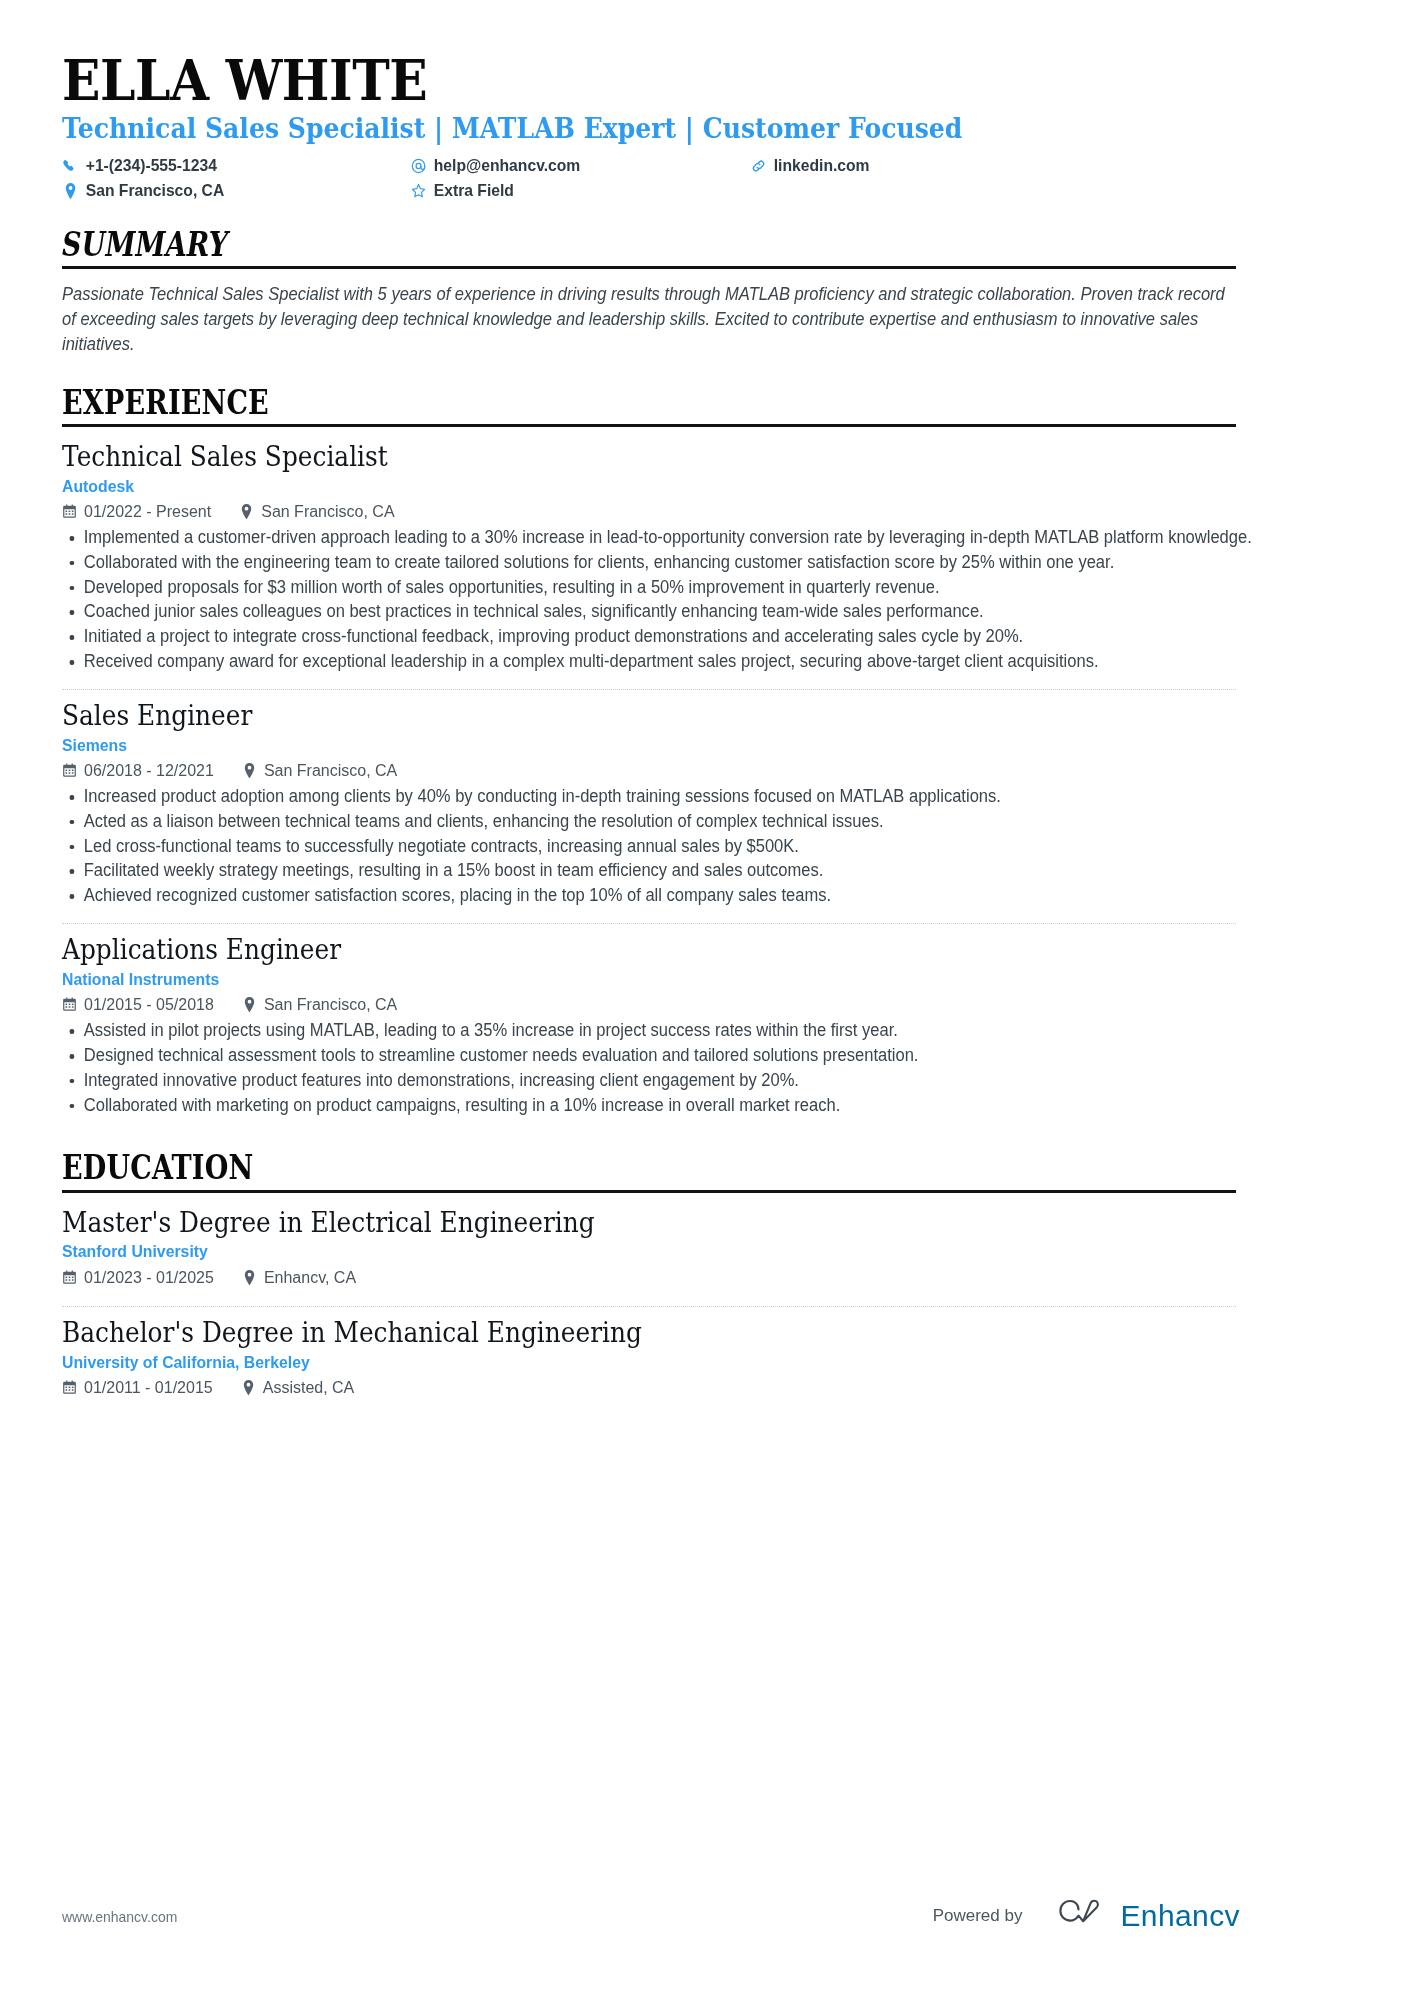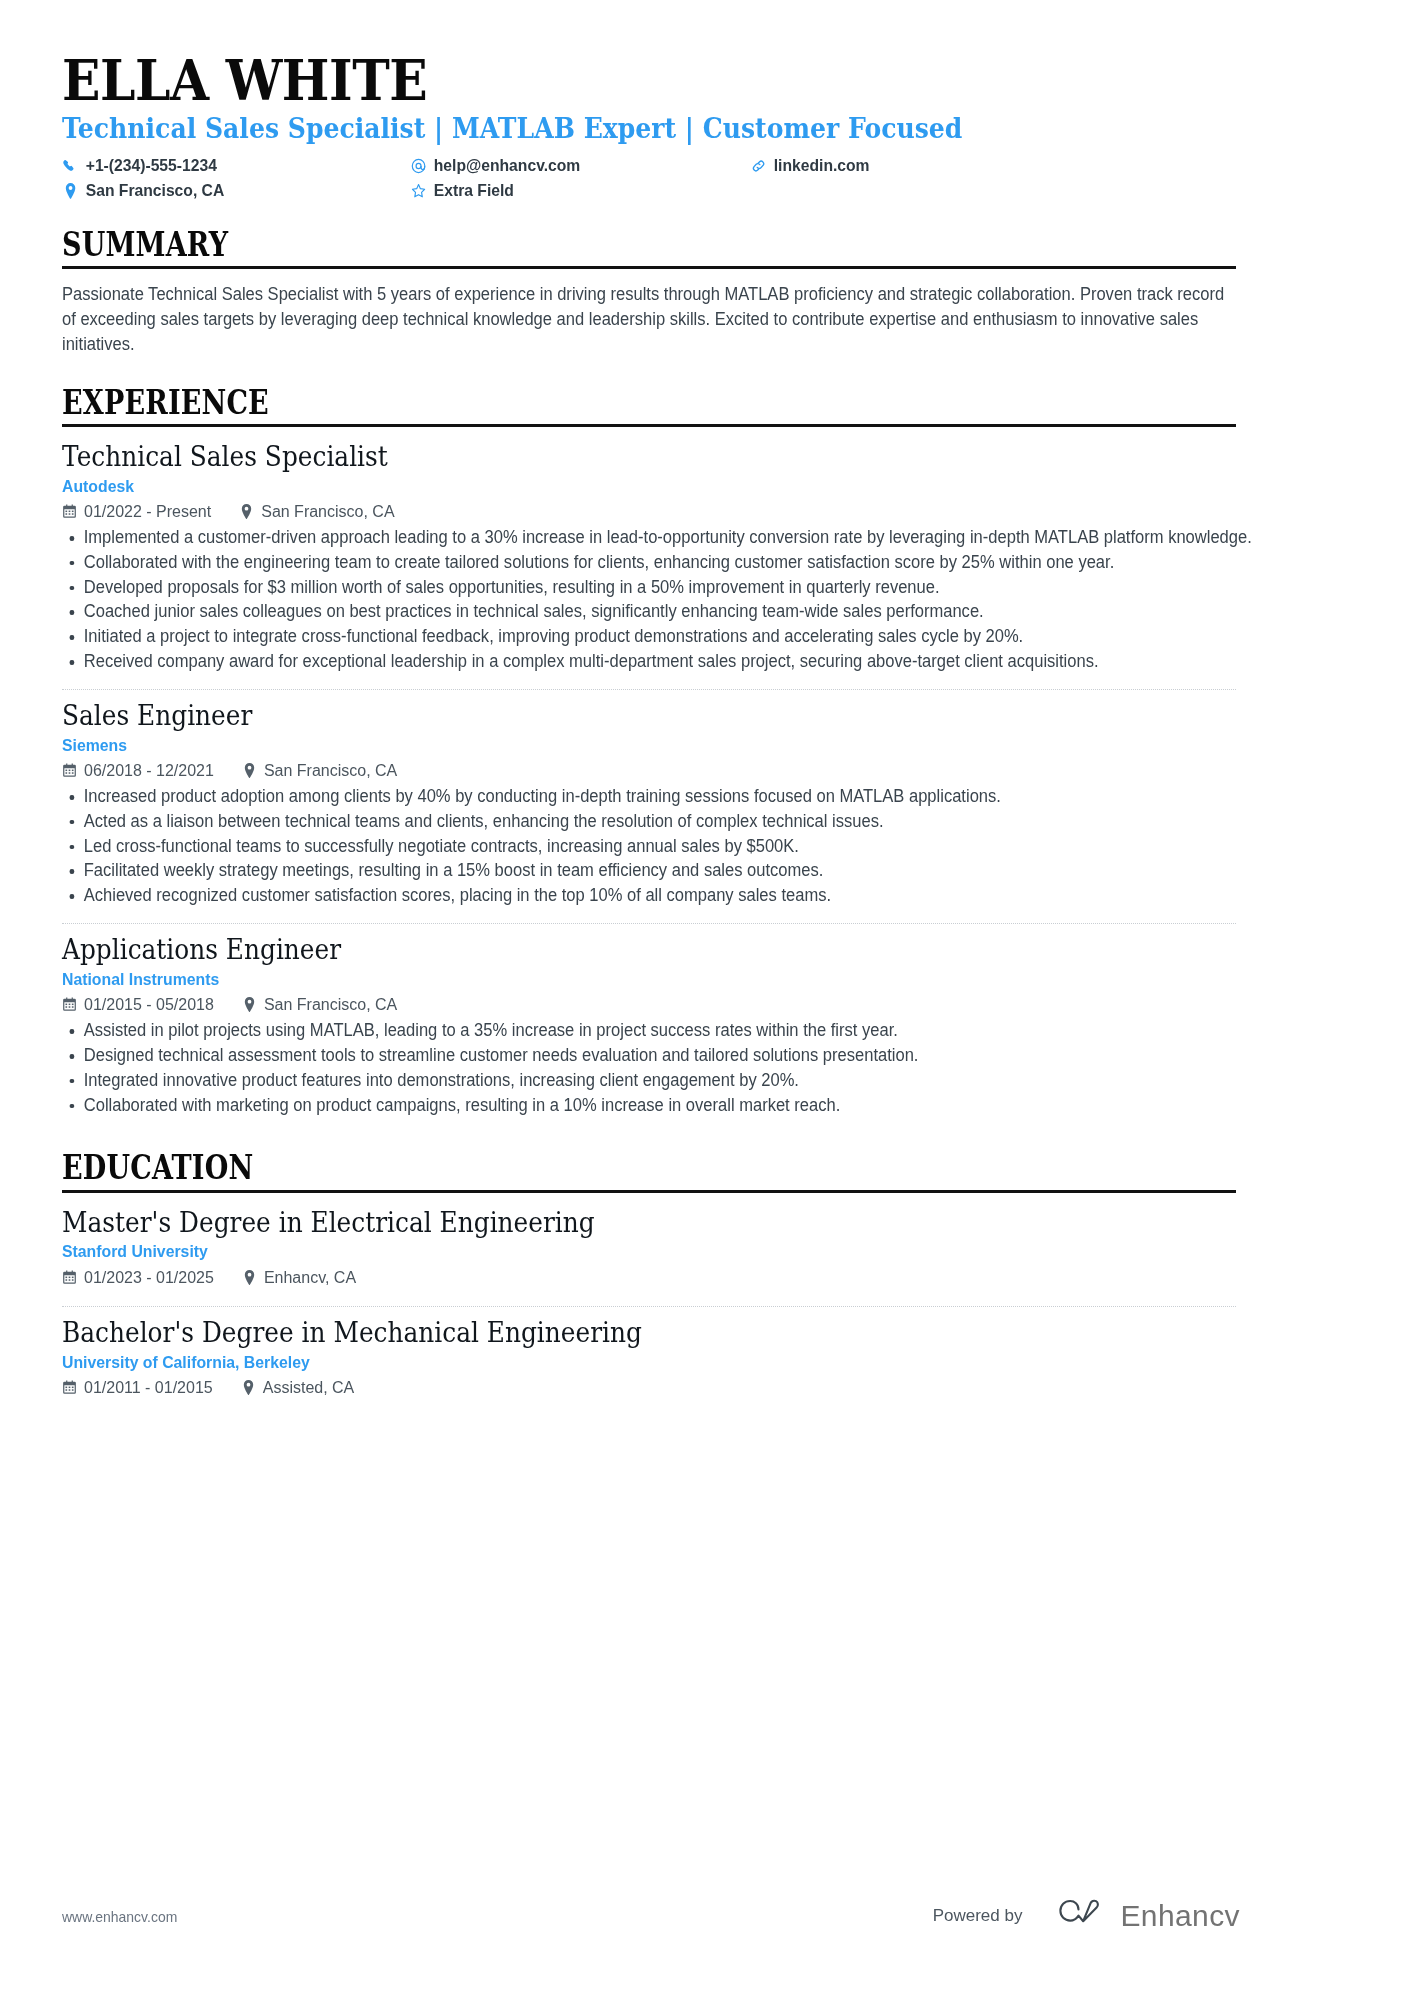--- a/index.html
+++ b/index.html
@@ -103,21 +103,21 @@
   .body-text {
     font-family: "Liberation Sans", sans-serif;
     font-size: 17.5px;
     line-height: 1.42;
     color: #3a444d;
     transform: scaleX(0.945);
     transform-origin: left top;
     width: 105.8%;
     margin: 0;
   }
-  .summary-block { margin-bottom: 28px; }
+  .summary-block { margin-bottom: 28px; font-style: italic; }
   .skills-block { margin-bottom: 30px; }
 
   
   .entry { padding-bottom: 6px; }
   .entry-sep {
     border-top: 1.5px dotted #c9ced3;
     margin: 8px 0 9px 0;
     width: 100%;
   }
   .entry-title {
@@ -228,21 +228,21 @@
     color: #4c565f;
   }
   .brand {
     display: flex;
     align-items: center;
     gap: 14px;
   }
   .brand-name {
     font-family: "Liberation Sans", sans-serif;
     font-size: 30px;
-    color: #737373;
+    color: #0369a1;
     letter-spacing: 0.4px;
   }
 </style>
 </head>
 <body>
 
 <div class="page">
 
   <div>
     <h1 class="name">ELLA WHITE</h1>

